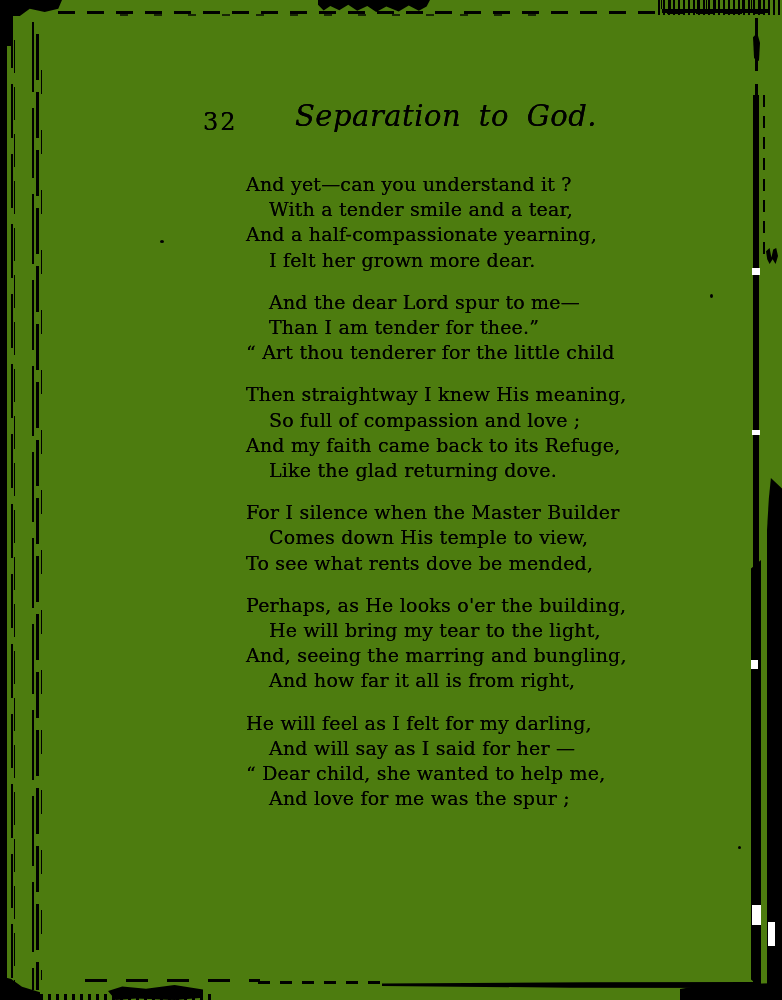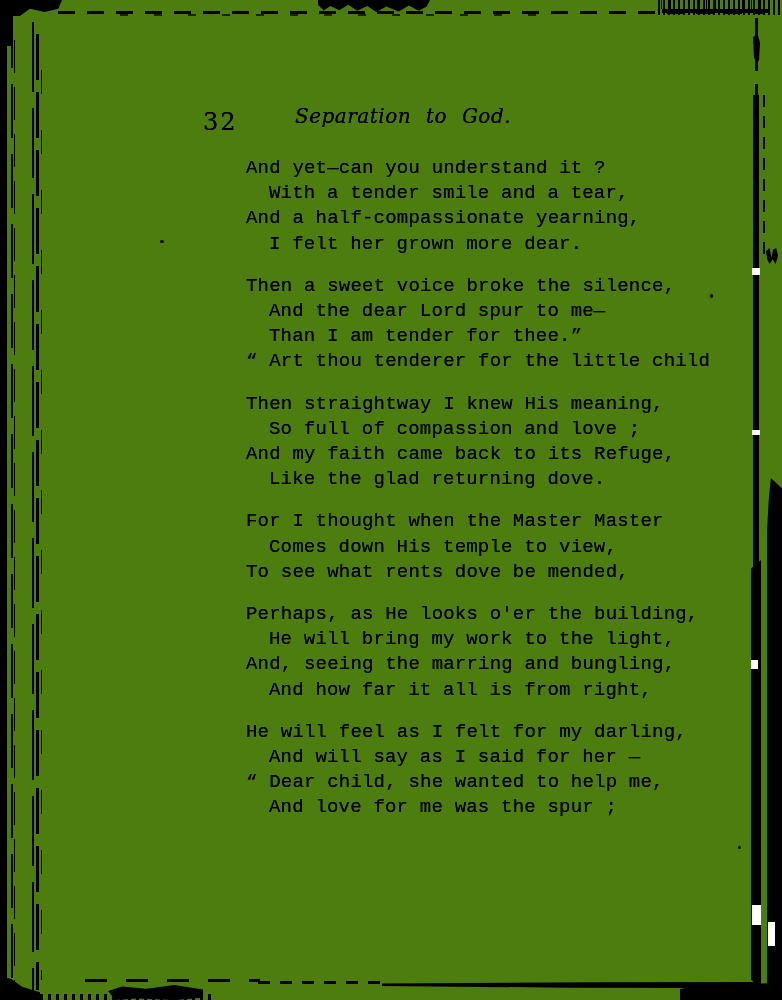--- a/index.html
+++ b/index.html
@@ -6,30 +6,30 @@
   .scan-page{
     position:relative;width:782px;height:1000px;background:#4d7c0f;
     overflow:hidden;font-family:"DejaVu Serif", serif;color:#000;
   }
   
   .pagenum{
     position:absolute;left:203px;top:108px;font-size:24px;line-height:28px;
     letter-spacing:2px;text-shadow:0 0 .5px #000;
   }
   .running-title{
-    position:absolute;left:295px;top:99px;font-size:20px;line-height:34px;
+    position:absolute;left:295px;top:99px;font-size:29px;line-height:34px;
     font-style:italic;word-spacing:8px;letter-spacing:.5px;text-shadow:0 0 .6px #000;
   }
   
   .poem{
     position:absolute;left:246px;top:156px;width:400px;
     font-size:19px;line-height:25.2px;letter-spacing:.2px;
     text-shadow:0 0 .5px rgba(0,0,0,.9);
   }
-  .stanza{margin:0 0 17px 0;font-family:Liberation Mono, monospace;}
+  .stanza{margin:16px 0 17px 0;}
   .line{white-space:nowrap;}
   .line.indent{padding-left:23px;}
   
   .art{position:absolute;background:#000;}
   .a-left-bar{left:0;top:0;width:7px;height:1000px;}
   .a-left-line1{left:11px;top:14px;width:2px;height:980px;background:repeating-linear-gradient(180deg,#000 0 54px,transparent 54px 70px);}
   .a-left-line2{left:14px;top:40px;width:1px;height:950px;background:repeating-linear-gradient(180deg,#000 0 33px,transparent 33px 47px);}
   .a-left-line3{left:32px;top:22px;width:2px;height:968px;background:repeating-linear-gradient(180deg,#000 0 70px,transparent 70px 86px);}
   .a-left-line4{left:36px;top:34px;width:3px;height:956px;background:repeating-linear-gradient(180deg,#000 0 46px,transparent 46px 58px);}
   .a-left-line5{left:41px;top:70px;width:1px;height:910px;background:repeating-linear-gradient(180deg,#000 0 24px,transparent 24px 60px);}
@@ -117,39 +117,38 @@
   <span class="running-title">Separation to God.</span>
 
   <div class="poem">
     <div class="stanza">
       <div class="line">And yet—can you understand it ?</div>
       <div class="line indent">With a tender smile and a tear,</div>
       <div class="line">And a half-compassionate yearning,</div>
       <div class="line indent">I felt her grown more dear.</div>
     </div>
     <div class="stanza">
-      <div class="line">Then a sweet voice broke the silence,</div>
       <div class="line indent">And the dear Lord spur to me—</div>
       <div class="line indent">Than I am tender for thee.”</div>
       <div class="line">“ Art thou tenderer for the little child</div>
     </div>
     <div class="stanza">
       <div class="line">Then straightway I knew His meaning,</div>
       <div class="line indent">So full of compassion and love ;</div>
       <div class="line">And my faith came back to its Refuge,</div>
       <div class="line indent">Like the glad returning dove.</div>
     </div>
     <div class="stanza">
-      <div class="line">For I thought when the Master Master</div>
+      <div class="line">For I silence when the Master Builder</div>
       <div class="line indent">Comes down His temple to view,</div>
       <div class="line">To see what rents dove be mended,</div>
     </div>
     <div class="stanza">
       <div class="line">Perhaps, as He looks o'er the building,</div>
-      <div class="line indent">He will bring my work to the light,</div>
+      <div class="line indent">He will bring my tear to the light,</div>
       <div class="line">And, seeing the marring and bungling,</div>
       <div class="line indent">And how far it all is from right,</div>
     </div>
     <div class="stanza">
       <div class="line">He will feel as I felt for my darling,</div>
       <div class="line indent">And will say as I said for her —</div>
       <div class="line">“ Dear child, she wanted to help me,</div>
       <div class="line indent">And love for me was the spur ;</div>
     </div>
   </div>

